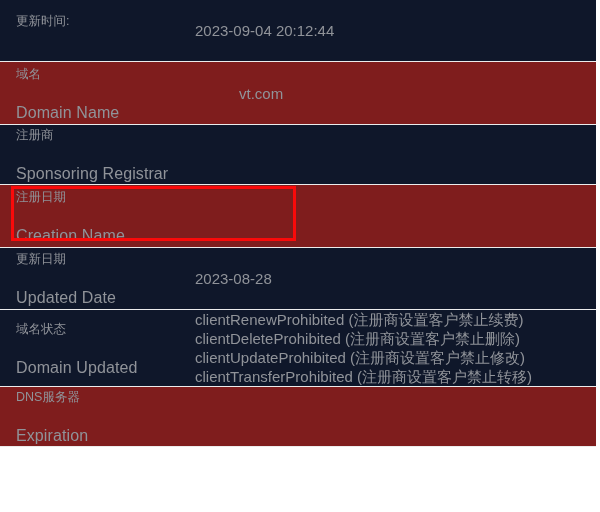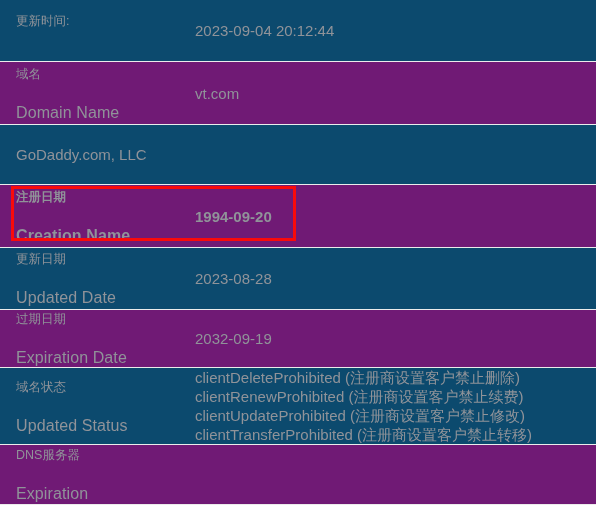--- a/index.html
+++ b/index.html
@@ -20,22 +20,22 @@
     background: #ffffff;
   }
   .row {
     position: relative;
     display: flex;
     align-items: center;
     box-sizing: border-box;
     width: 596px;
     border-bottom: 1px solid #ececec;
   }
-  .row.shade-dark { background: #0c4a6e; }
-  .row.shade-light { background: #701a75; }
+  .row.shade-dark { background: #0f172a; }
+  .row.shade-light { background: #7f1d1d; gap: 44px; }
 
   .cell-label {
     flex: 0 0 179px;
     width: 179px;
     box-sizing: border-box;
     padding-left: 16px;
     color: #909399;
     font-size: 13px;
     line-height: 19px;
     white-space: pre-line;
@@ -50,21 +50,21 @@
     color: #909399;
     font-size: 15px;
     line-height: 19px;
   }
   .cell-value .vline { display: block; white-space: pre; }
 
   
   .r-update   { height: 62px; }
   .r-domain   { height: 63px; }
   .r-registrar{ height: 60px; }
-  .r-creation { height: 63px; font-weight: bold; }
+  .r-creation { height: 63px; }
   .r-updated  { height: 62px; }
   .r-expire   { height: 58px; }
   .r-status   { height: 77px; align-items: center; }
   .r-ns       { height: 60px; }
 
   .highlight-box {
     position: absolute;
     left: 11px;
     top: 186px;
     width: 285px;
@@ -102,63 +102,52 @@
     <div class="cell-label">
       <span class="lbl-cn">域名</span>
       <span class="lbl-en">Domain Name</span>
     </div>
     <div class="cell-value">
       <span class="vline">vt.com</span>
     </div>
   </div>
 
   <div class="row shade-dark r-registrar">
-    <div class="cell-value">
-      <span class="vline">GoDaddy.com, LLC</span>
+    <div class="cell-label">
+      <span class="lbl-cn">注册商</span>
+      <span class="lbl-en">Sponsoring Registrar</span>
     </div>
   </div>
 
   <div class="row shade-light r-creation">
     <div class="cell-label">
       <span class="lbl-cn">注册日期</span>
       <span class="lbl-en">Creation Name</span>
-    </div>
-    <div class="cell-value">
-      <span class="vline">1994-09-20</span>
     </div>
   </div>
 
   <div class="row shade-dark r-updated">
     <div class="cell-label">
       <span class="lbl-cn">更新日期</span>
       <span class="lbl-en">Updated Date</span>
     </div>
     <div class="cell-value">
       <span class="vline">2023-08-28</span>
     </div>
   </div>
 
-  <div class="row shade-light r-expire">
-    <div class="cell-label">
-      <span class="lbl-cn">过期日期</span>
-      <span class="lbl-en">Expiration Date</span>
-    </div>
-    <div class="cell-value">
-      <span class="vline">2032-09-19</span>
-    </div>
-  </div>
 
   <div class="row shade-dark r-status">
     <div class="cell-label">
       <span class="lbl-cn">域名状态</span>
-      <span class="lbl-en">Updated Status</span>
+      <span class="lbl-en">Domain Updated</span>
     </div>
     <div class="cell-value">
+      <span class="vline">clientRenewProhibited (注册商设置客户禁止续费)</span>
       <span class="vline">clientDeleteProhibited (注册商设置客户禁止删除)</span>
-      <span class="vline">clientRenewProhibited (注册商设置客户禁止续费)</span>
       <span class="vline">clientUpdateProhibited (注册商设置客户禁止修改)</span>
       <span class="vline">clientTransferProhibited (注册商设置客户禁止转移)</span>
     </div>
   </div>
 
   <div class="row shade-light r-ns">
     <div class="cell-label">
       <span class="lbl-cn">DNS服务器</span>
       <span class="lbl-en">Expiration</span>
     </div>

